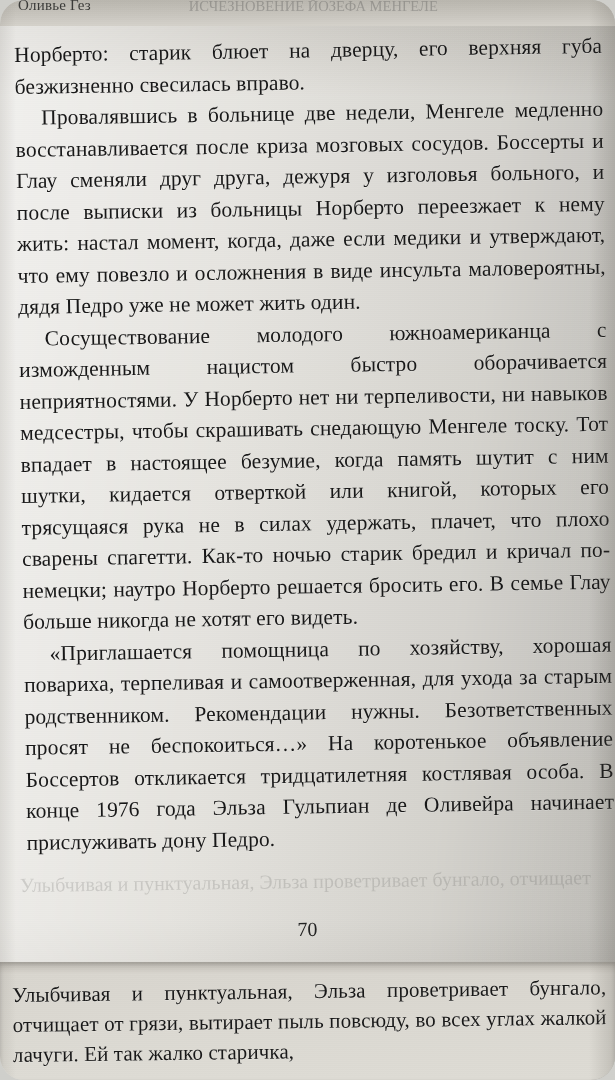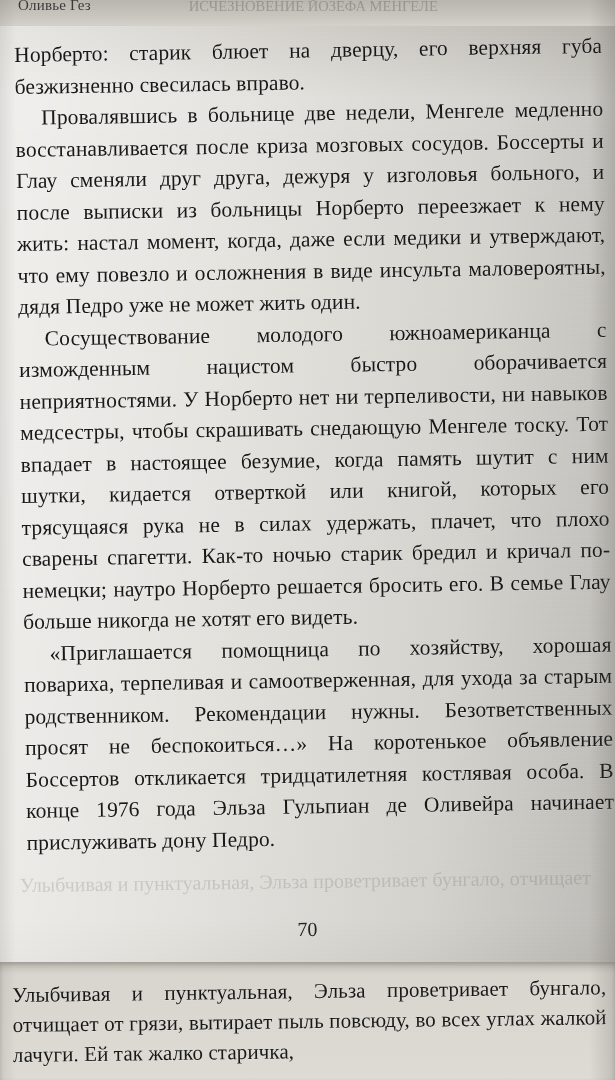--- a/index.html
+++ b/index.html
@@ -17,20 +17,21 @@
 
   .page {
     position: relative;
     width: 615px;
     height: 1080px;
     background: #dedcd6;
     background-image:
       linear-gradient(95deg, rgba(255,255,255,0.55) 0%, rgba(255,255,255,0.18) 35%, rgba(0,0,0,0.05) 72%, rgba(0,0,0,0.16) 100%),
       linear-gradient(180deg, rgba(140,135,125,0.30) 0%, rgba(255,255,255,0.10) 9%, rgba(255,255,255,0.05) 85%, rgba(120,115,105,0.22) 100%);
     overflow: hidden;
+    border-radius: 24px;
   }
 
   
   .grain {
     position: absolute;
     inset: 0;
     pointer-events: none;
     background-image:
       repeating-linear-gradient(0deg, rgba(0,0,0,0.012) 0px, rgba(0,0,0,0.012) 1px, rgba(255,255,255,0.012) 1px, rgba(255,255,255,0.012) 2px);
     opacity: .8;

